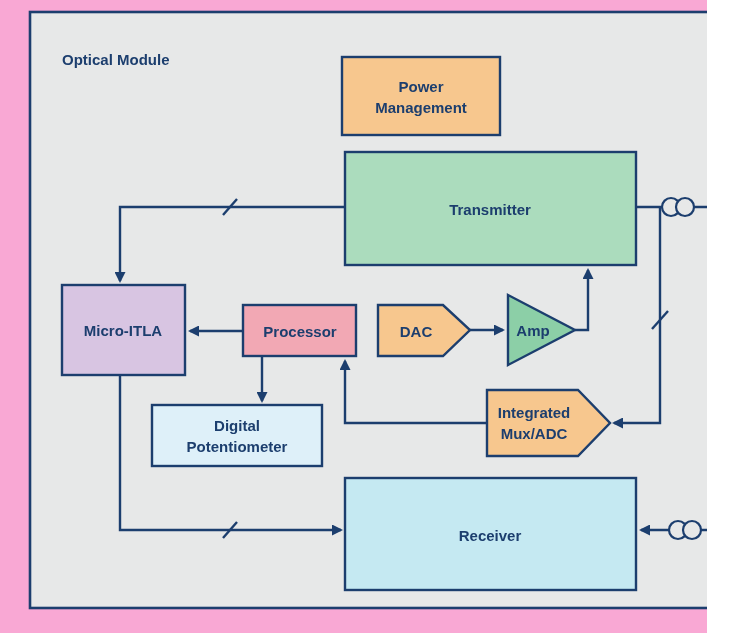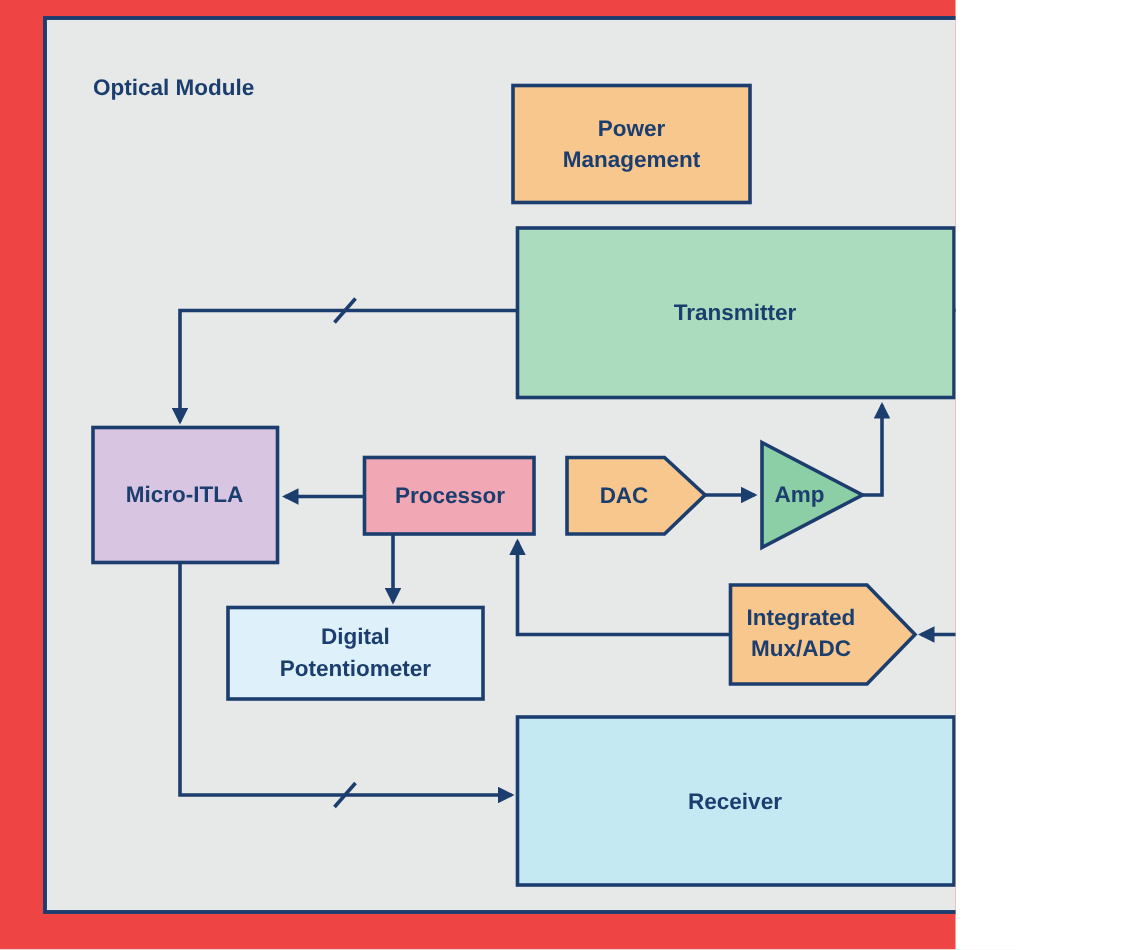--- a/index.html
+++ b/index.html
@@ -1,19 +1,19 @@
 <!DOCTYPE html>
 <html><head>
 <meta charset="utf-8">
 <style>
   html,body{margin:0;padding:0;background:#ffffff;}
   .canvas{
     position:relative;
-    width:637px;height:633px;
-    background:#ef4444;
+    width:707px;height:633px;
+    background:#f9a8d4;
     font-family:"Liberation Sans", sans-serif;
     overflow:hidden;
   }
   svg{display:block;}
   svg text{
     fill:#1c3e6e;
     font-family:"Liberation Sans", sans-serif;
     font-weight:700;
     font-size:15px;
     text-anchor:middle;

